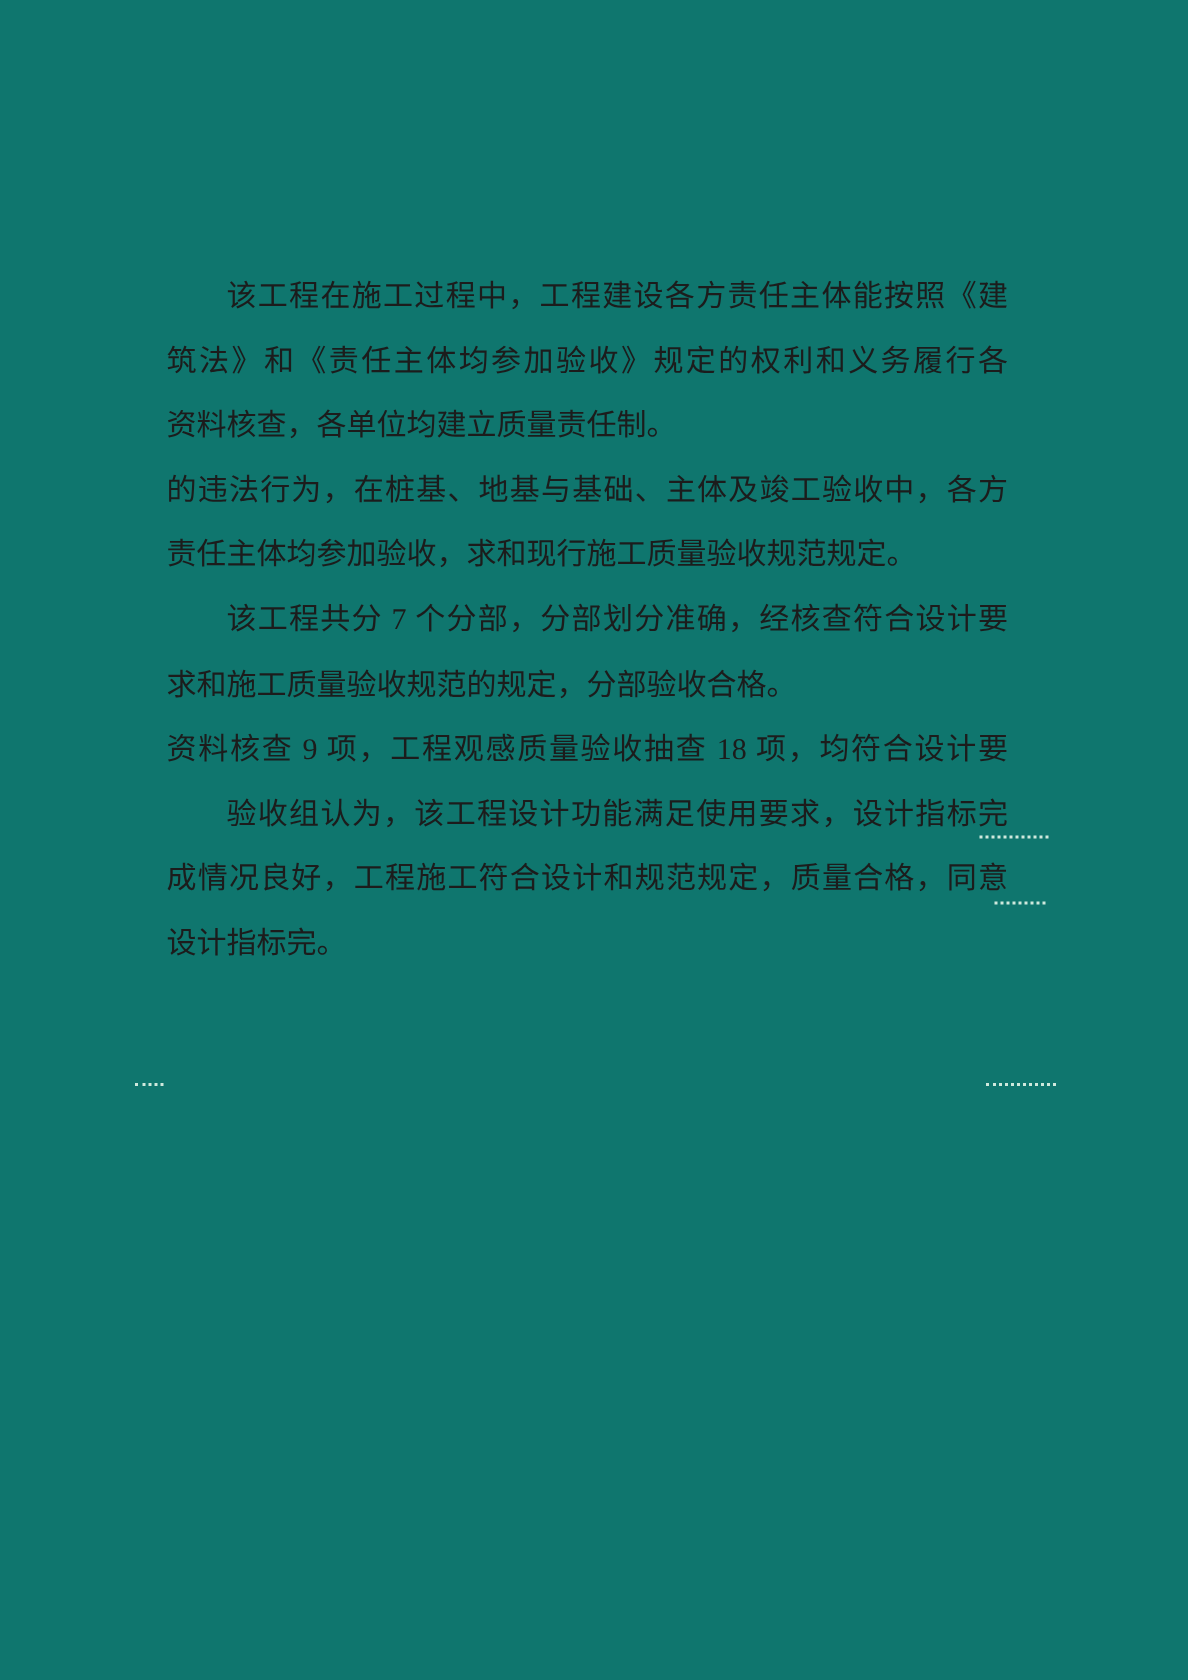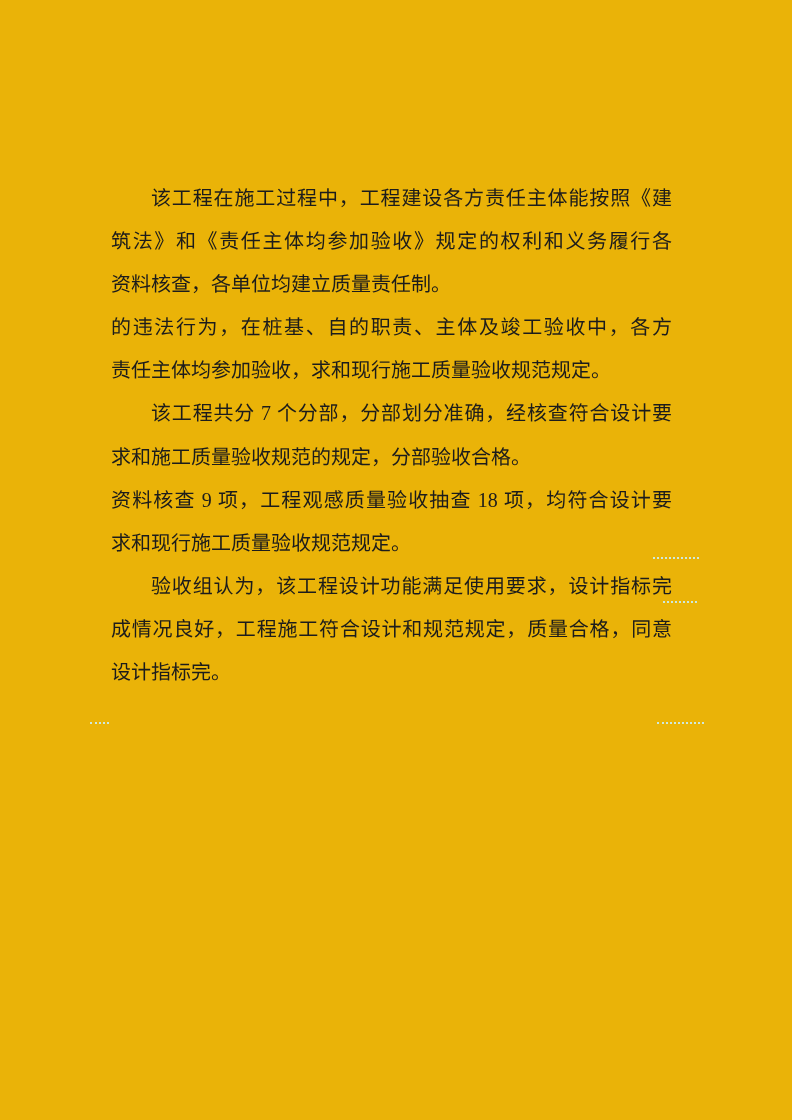--- a/index.html
+++ b/index.html
@@ -5,21 +5,21 @@
 <style>
   html, body {
     margin: 0;
     padding: 0;
     background: #ffffff;
   }
   .page {
     position: relative;
     width: 792px;
     height: 1120px;
-    background: #eab308;
+    background: #0f766e;
     overflow: hidden;
     font-family: "Liberation Serif", "DejaVu Serif", serif;
     color: #1c1c1c;
   }
   .text-block {
     position: absolute;
     left: 111px;
     top: 177px;
     width: 561px;
   }
@@ -60,30 +60,29 @@
 <body>
 
 <div class="page">
   <div class="text-block" id="doc-body">
       <div class="para">
         <div class="line first">该工程在施工过程中，工程建设各方责任主体能按照《建</div>
         <div class="line">筑法》和《责任主体均参加验收》规定的权利和义务履行各</div>
         <div class="line last">资料核查，各单位均建立质量责任制。</div>
       </div>
       <div class="para">
-        <div class="line">的违法行为，在桩基、自的职责、主体及竣工验收中，各方</div>
+        <div class="line">的违法行为，在桩基、地基与基础、主体及竣工验收中，各方</div>
         <div class="line last">责任主体均参加验收，求和现行施工质量验收规范规定。</div>
       </div>
       <div class="para">
         <div class="line first">该工程共分 7 个分部，分部划分准确，经核查符合设计要</div>
         <div class="line last">求和施工质量验收规范的规定，分部验收合格。</div>
       </div>
       <div class="para">
         <div class="line">资料核查 9 项，工程观感质量验收抽查 18 项，均符合设计要</div>
-        <div class="line last">求和现行施工质量验收规范规定。</div>
       </div>
       <div class="para">
         <div class="line first">验收组认为，该工程设计功能满足使用要求，设计指标完</div>
         <div class="line">成情况良好，工程施工符合设计和规范规定，质量合格，同意</div>
         <div class="line last">设计指标完。</div>
       </div>
     </div>
   <div class="dots dots-1"></div>
   <div class="dots dots-2"></div>
   <div class="dots dots-3"></div>

